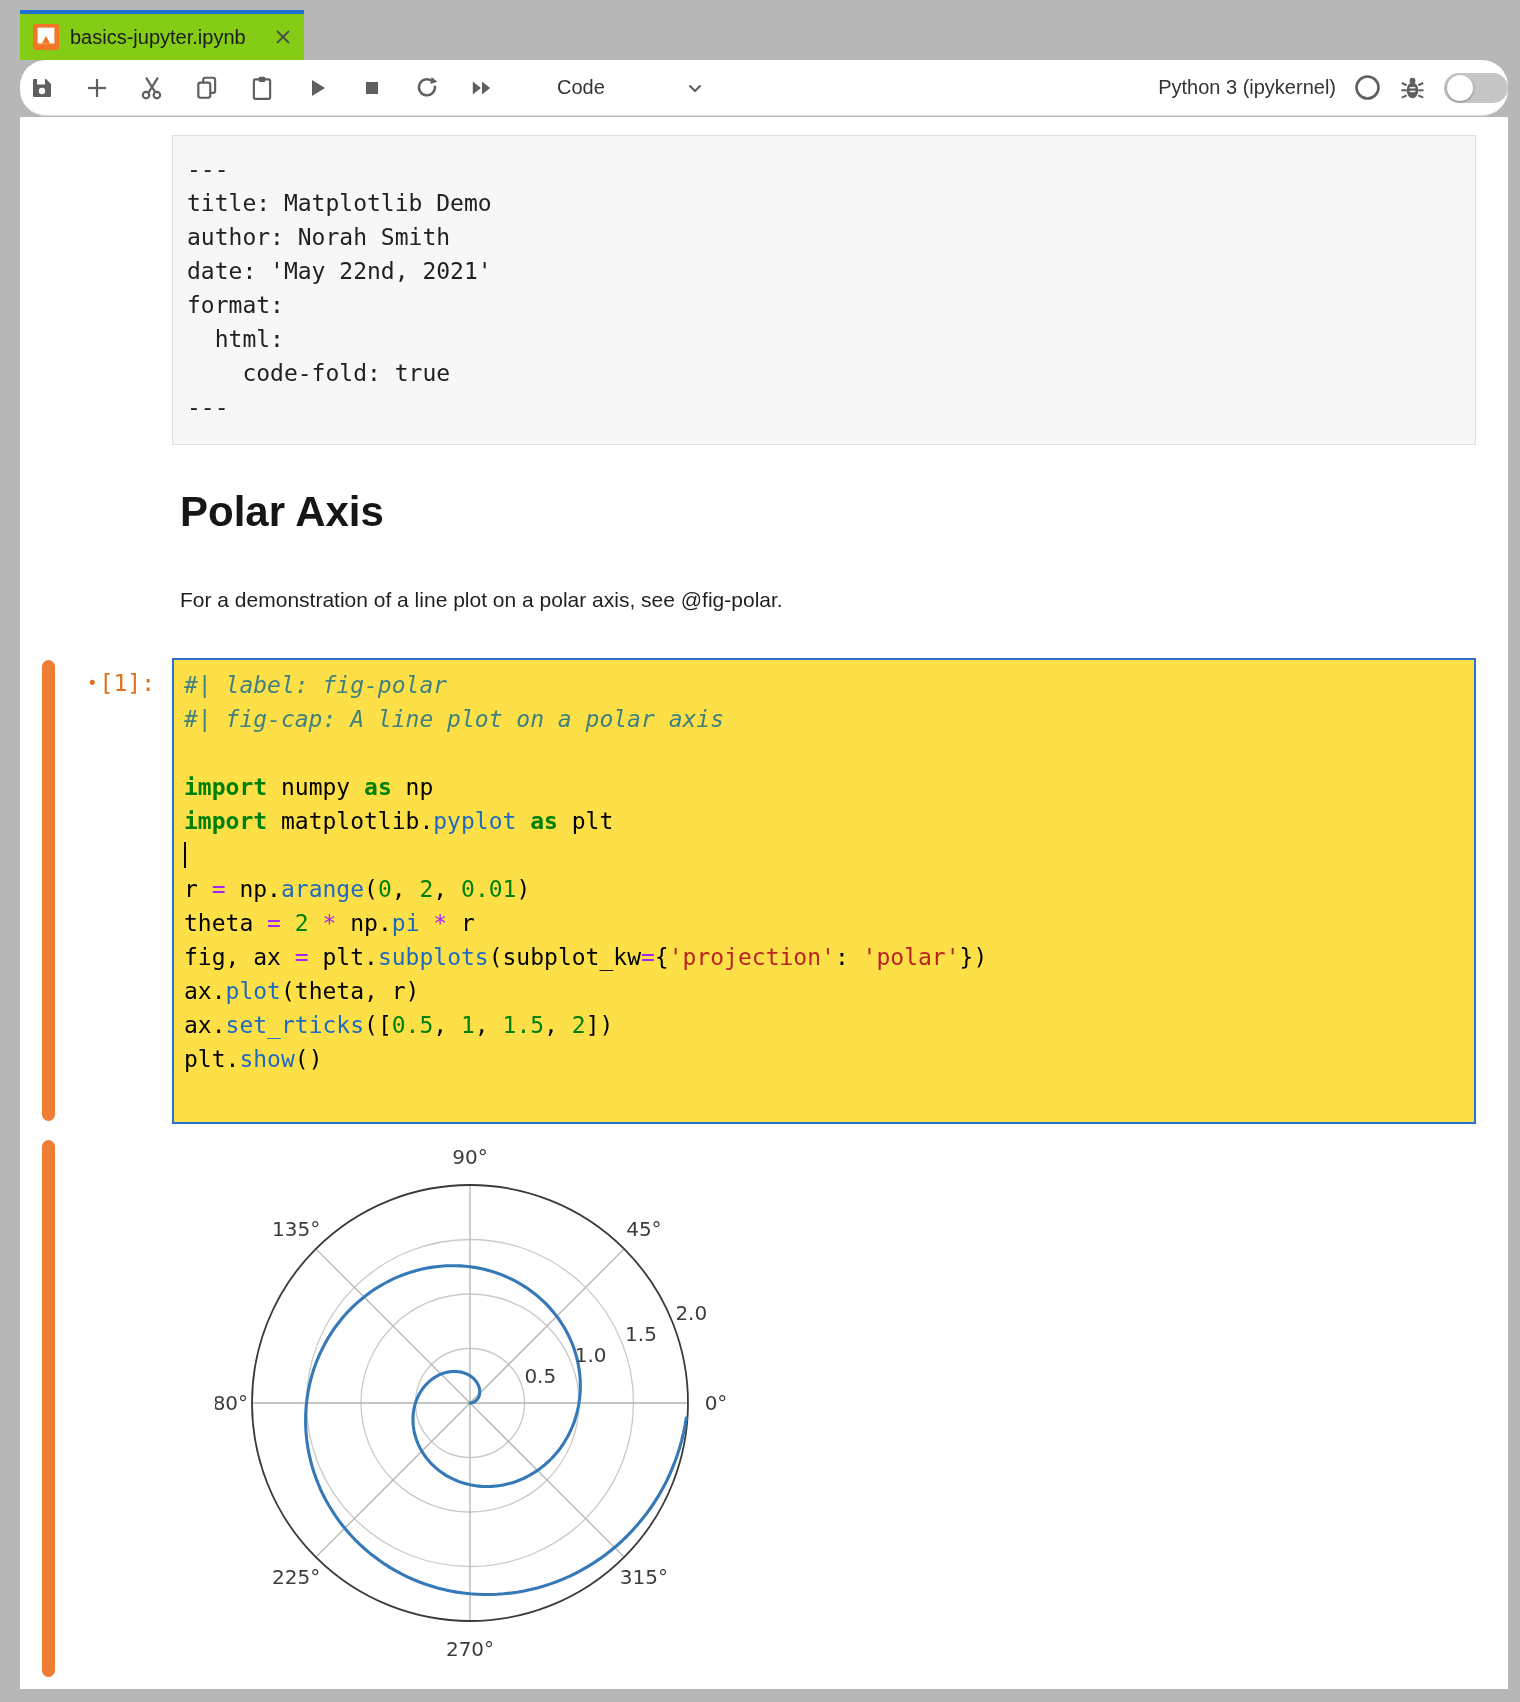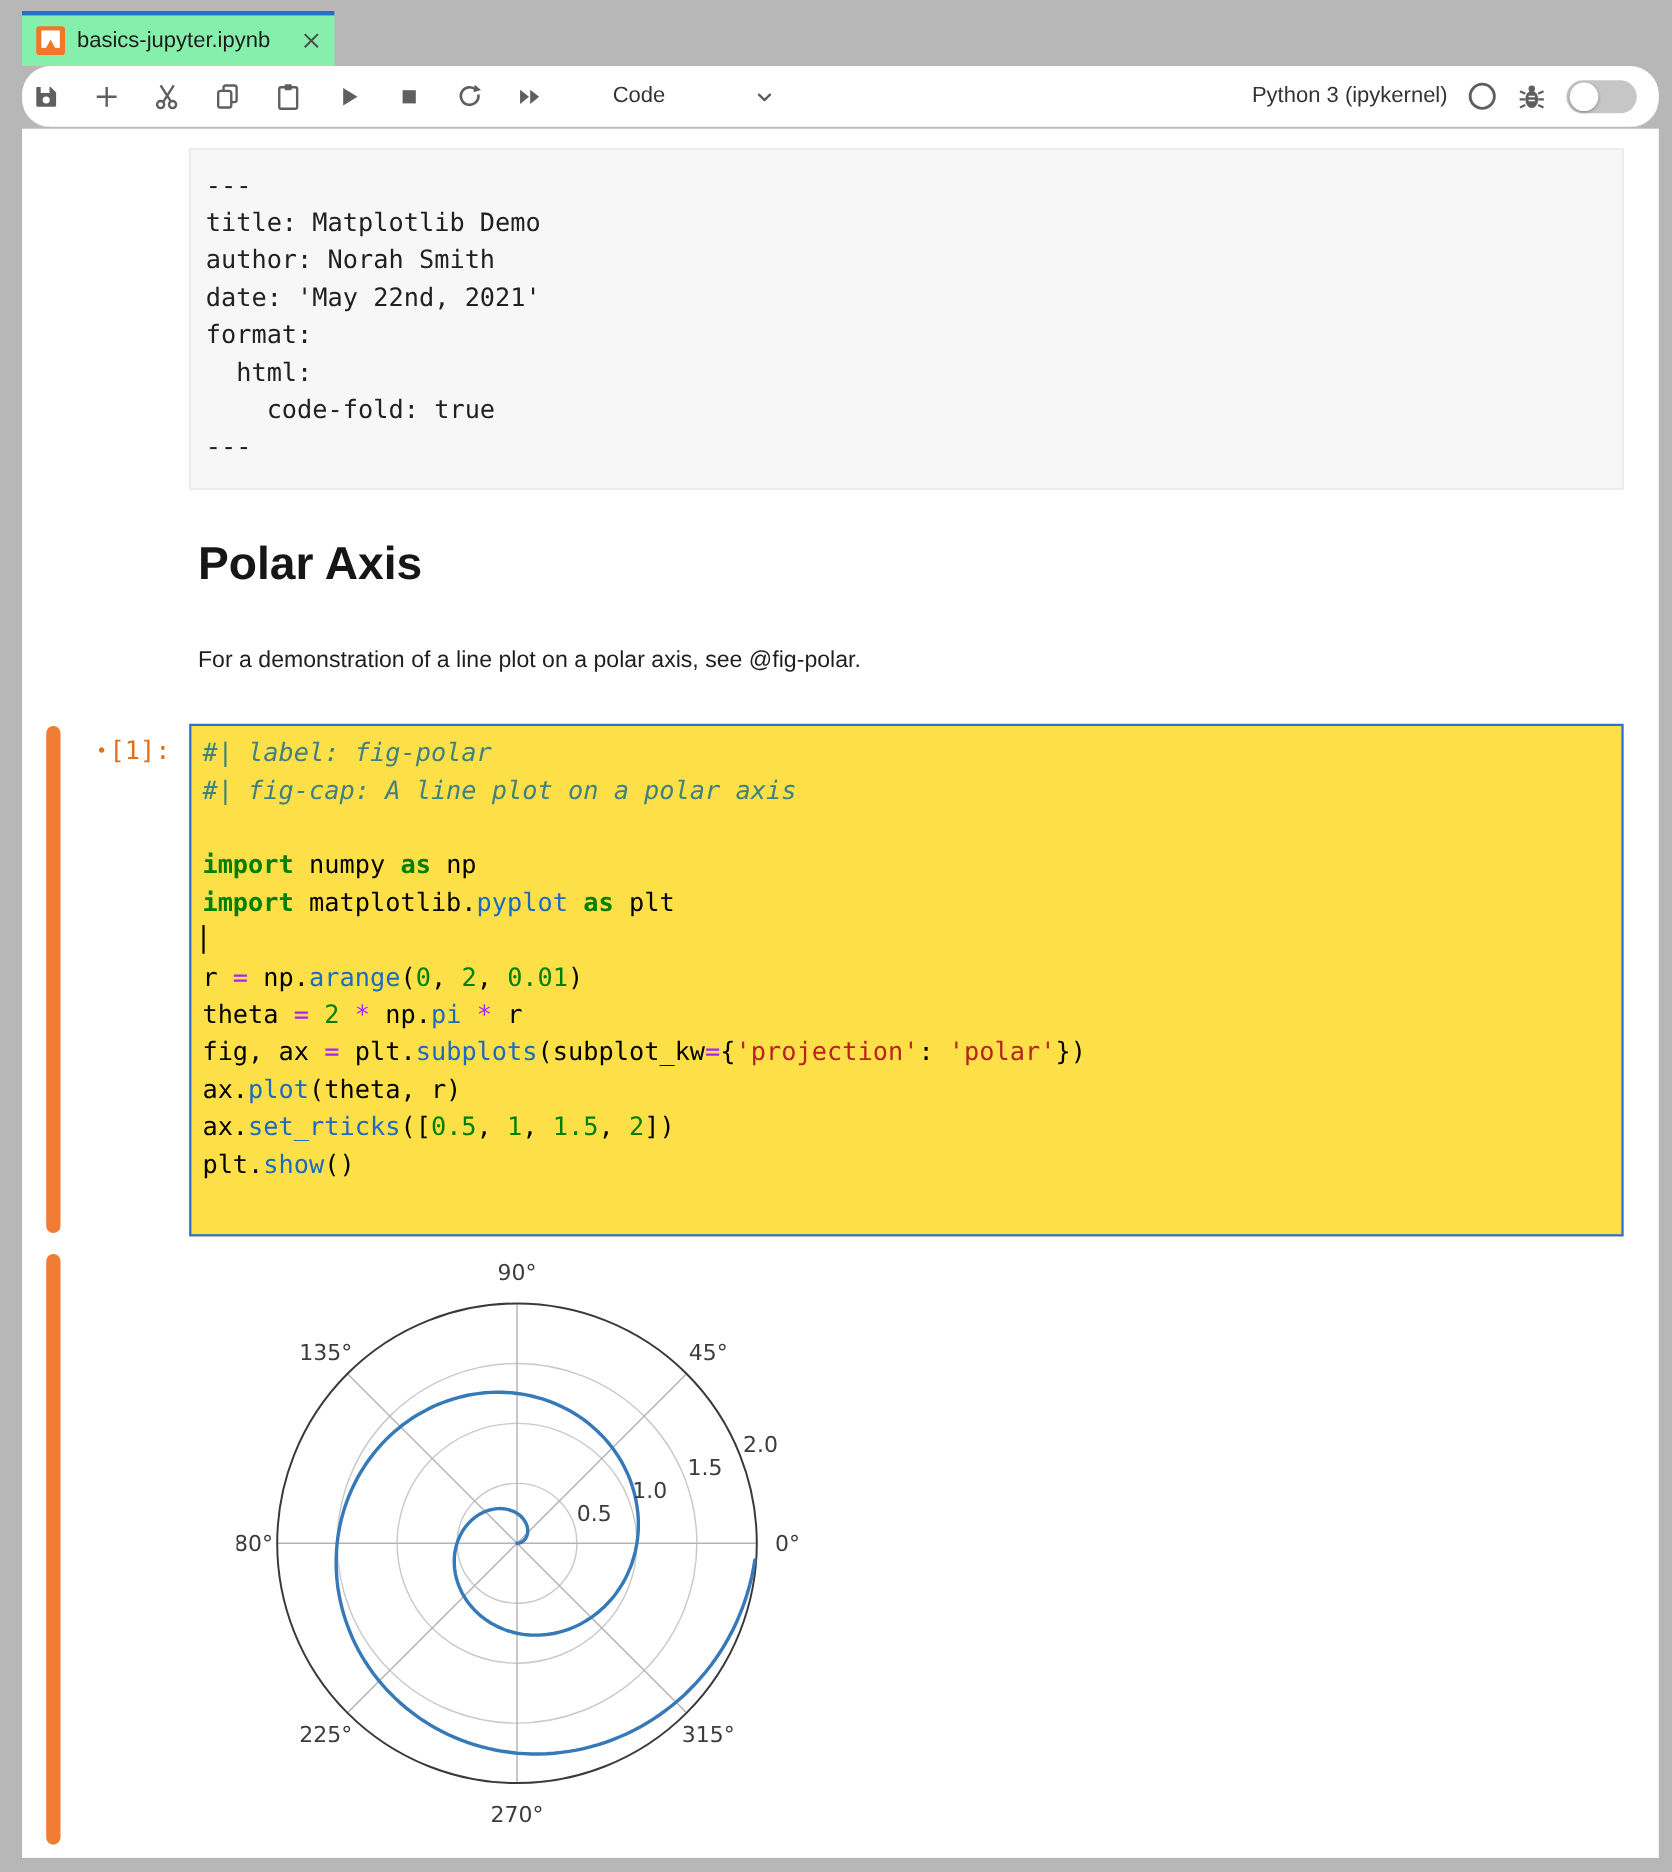--- a/index.html
+++ b/index.html
@@ -5,40 +5,40 @@
   html,body{margin:0;padding:0;}
   body{
     width:1520px;height:1702px;position:relative;
     background:#b7b7b7;
     font-family:"Liberation Sans",sans-serif;
     -webkit-font-smoothing:antialiased;
   }
   
   .tabbar{position:absolute;left:20px;top:0;width:1488px;height:60px;background:#b7b7b7;}
   .tab{
-    position:absolute;left:0;top:10px;width:284px;height:50px;background:#86efac;
+    position:absolute;left:0;top:10px;width:284px;height:50px;background:#84cc16;
     border-top:4px solid #1f6fd0;box-sizing:border-box;
     display:flex;align-items:center;padding:0 10px 0 12px;
   }
   .tab-title{font-size:20px;color:#1c1c1c;margin-left:10px;flex:1;white-space:nowrap;overflow:hidden;}
   .nb-icon{width:28px;height:28px;flex:0 0 auto;}
   .tab-close{width:22px;height:22px;flex:0 0 auto;cursor:pointer;}
   
   .toolbar{
     position:absolute;left:20px;top:60px;width:1488px;height:56px;background:#ffffff;
     border-bottom:1px solid #dcdcdc;box-sizing:border-box;
     display:flex;align-items:center;padding-left:8px;border-radius:26px;
   }
   .tbtn{width:28px;height:28px;display:flex;align-items:center;justify-content:center;margin-right:27px;cursor:pointer;flex:0 0 auto;}
   .tbtn svg{display:block;}
   .celltype{
     margin-left:34px;width:150px;display:flex;align-items:center;justify-content:space-between;
     font-size:20px;color:#333;cursor:pointer;flex:0 0 auto;
   }
-  .tb-right{margin-left:auto;display:flex;align-items:center;gap:18px;padding-right:20px;}
+  .tb-right{margin-left:auto;display:flex;align-items:center;gap:18px;}
   .kernel-name{font-size:20px;color:#333;}
   .toggle{width:64px;height:30px;border-radius:15px;background:#c6c6c6;position:relative;cursor:pointer;}
   .toggle .knob{position:absolute;left:3px;top:2px;width:26px;height:26px;border-radius:50%;background:#fff;box-shadow:0 1px 3px rgba(0,0,0,0.35);}
   
   .content{position:absolute;left:20px;top:117px;width:1488px;height:1572px;background:#ffffff;overflow:hidden;}
   .mono{font-family:"DejaVu Sans Mono","Liberation Mono",monospace;}
   
   .raw-cell{
     position:absolute;left:152px;top:18px;width:1304px;height:310px;box-sizing:border-box;
     background:#f7f7f7;border:1px solid #e1e1e1;padding:16px 14px;

